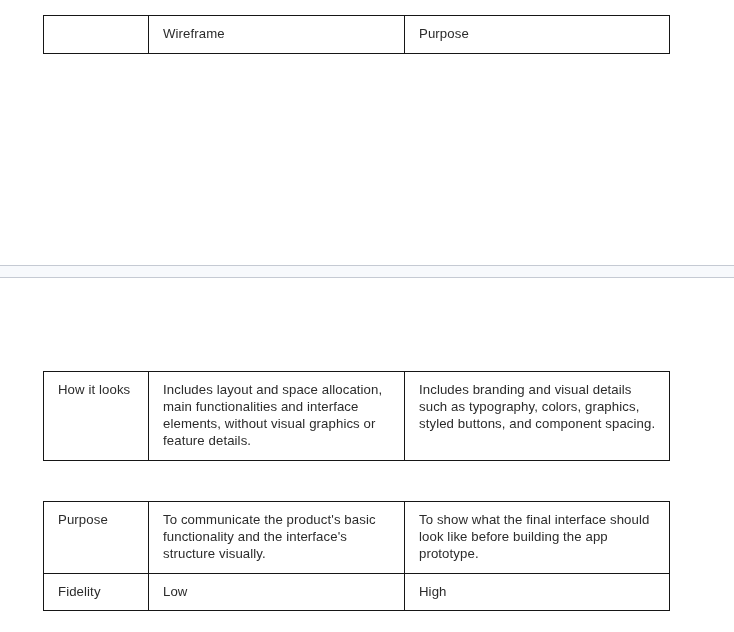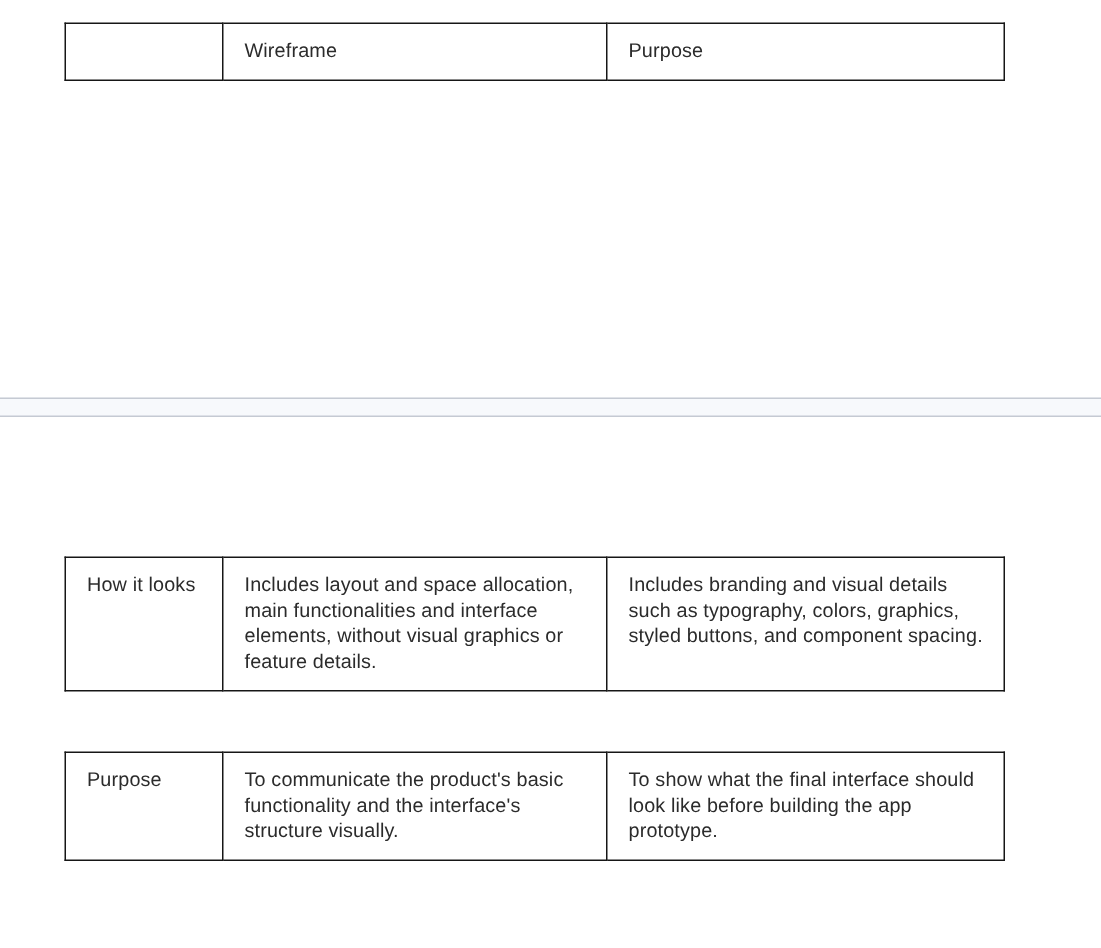--- a/index.html
+++ b/index.html
@@ -164,14 +164,19 @@
     <col class="col-label">
       <col class="col-wire">
       <col class="col-mock">
   </colgroup>
   <tbody>
     <tr class="row-purpose">
       <td class="row-label">Purpose</td>
       <td class="cell-red">To communicate the product's basic functionality and the interface's structure visually.</td>
       <td class="cell-plain">To show what the final interface should look like before building the app prototype.</td>
     </tr>
+    <tr class="row-fidelity">
+      <td class="row-label">Fidelity</td>
+      <td class="cell-plain">Low</td>
+      <td class="cell-plain">High</td>
+    </tr>
   </tbody>
 </table>
 
 </body></html>

